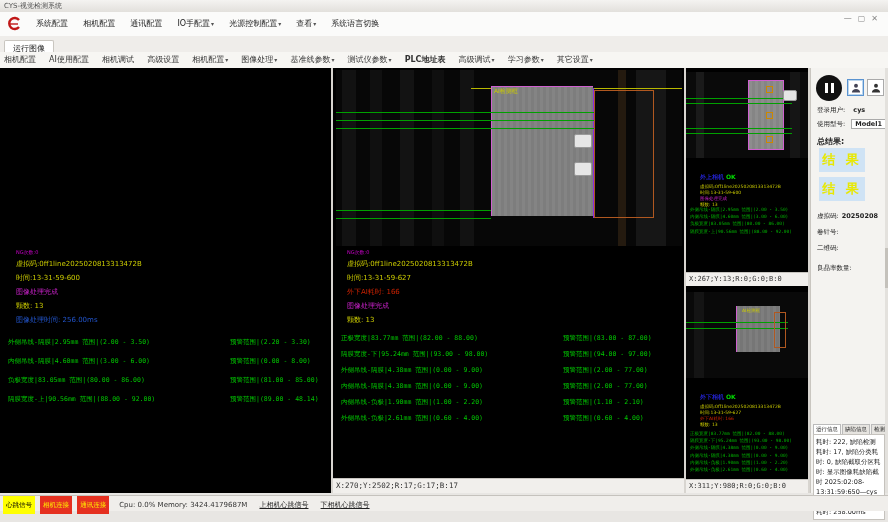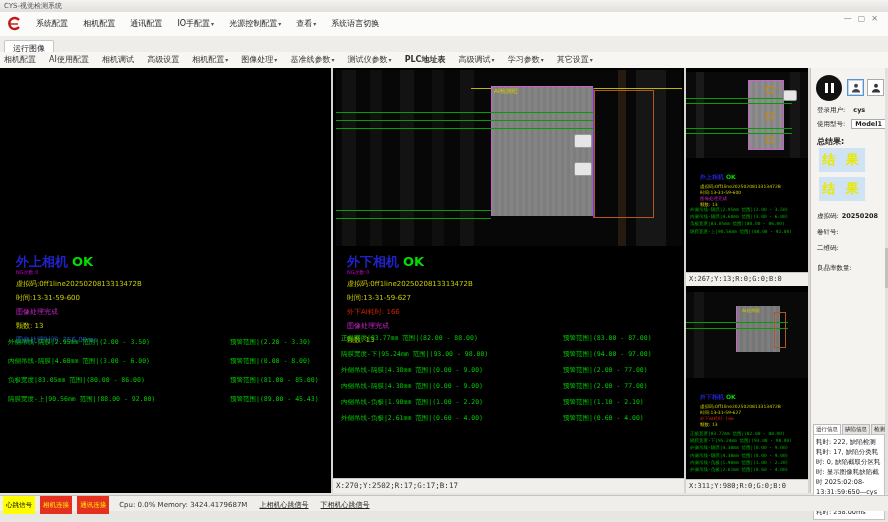--- a/index.html
+++ b/index.html
@@ -125,21 +125,20 @@
   <span class="tool-item"><span>基准线参数</span><span class="arrow">▾</span></span>
   <span class="tool-item"><span>测试仪参数</span><span class="arrow">▾</span></span>
   <span class="tool-item" style="font-weight:bold;">PLC地址表</span>
   <span class="tool-item"><span>高级调试</span><span class="arrow">▾</span></span>
   <span class="tool-item"><span>学习参数</span><span class="arrow">▾</span></span>
   <span class="tool-item"><span>其它设置</span><span class="arrow">▾</span></span>
 </div>
 
 <div class="abs panel" id="panel-left">
   <div class="info" style="left:16px;top:183px;">
-    <div><span class="cam-title">外上相机</span><span class="cam-ok">OK</span></div>
     <div class="ng-line">NG次数:0</div>
     <div class="yline">虚拟码:0ff1line2025020813313472B</div>
     <div class="yline">时间:13-31-59-600</div>
     <div class="mline">图像处理完成</div>
     <div class="yline">颗数: 13</div>
     <div class="bline">图像处理时间: 256.00ms</div>
   </div>
   <div class="measure" style="left:8px;top:270px;width:322px;">
     <div class="mrow" style="margin-bottom:10px;">
         <span class="mtext">外侧吊线-隔膜|2.95mm 范围|(2.00 - 3.50)</span>
@@ -148,21 +147,21 @@
     <div class="mrow" style="margin-bottom:10px;">
         <span class="mtext">内侧吊线-隔膜|4.60mm 范围|(3.00 - 6.00)</span>
         <span class="mwarn">预警范围|(0.00 - 8.00)</span>
       </div>
     <div class="mrow" style="margin-bottom:10px;">
         <span class="mtext">负极宽度|83.05mm 范围|(80.00 - 86.00)</span>
         <span class="mwarn">预警范围|(81.00 - 85.00)</span>
       </div>
     <div class="mrow">
         <span class="mtext">隔膜宽度-上|90.56mm 范围|(88.00 - 92.00)</span>
-        <span class="mwarn">预警范围|(89.00 - 45.43)</span>
+        <span class="mwarn">预警范围|(89.00 - 48.14)</span>
       </div>
   </div>
 </div>
 <div class="abs vdiv" style="left:331px;"></div>
 
 <div class="abs panel" id="panel-mid">
   <div class="cam" style="left:3px;top:2px;width:346px;height:176px;background:#070707;">
     <div class="stripe" style="left:6px;width:14px;background:#121212;"></div>
     <div class="stripe" style="left:34px;width:12px;background:#101010;"></div>
     <div class="stripe" style="left:64px;width:14px;background:#131313;"></div>
@@ -177,21 +176,20 @@
     <div class="vline" style="left:257px;top:18px;height:130px;background:#8a2be2;"></div>
     <div class="hline green" style="left:0;width:258px;top:42px;"></div>
     <div class="hline green" style="left:0;width:258px;top:50px;"></div>
     <div class="hline green" style="left:0;width:258px;top:58px;"></div>
     <div class="hline green" style="left:0;width:155px;top:140px;"></div>
     <div class="hline green" style="left:0;width:155px;top:148px;"></div>
     <div class="connector" style="left:238px;top:64px;width:16px;height:12px;"></div>
     <div class="connector" style="left:238px;top:92px;width:16px;height:12px;"></div>
   </div>
   <div class="info" style="left:14px;top:183px;">
-    <div><span class="cam-title">外下相机</span><span class="cam-ok">OK</span></div>
     <div class="ng-line">NG次数:0</div>
     <div class="yline">虚拟码:0ff1line2025020813313472B</div>
     <div class="yline">时间:13-31-59-627</div>
     <div class="rline">外下AI耗时: 166</div>
     <div class="mline">图像处理完成</div>
     <div class="yline">颗数: 13</div>
   </div>
   <div class="measure" style="left:8px;top:266px;width:340px;">
     <div class="mrow" style="margin-bottom:7px;">
         <span class="mtext">正极宽度|83.77mm 范围|(82.00 - 88.00)</span>

